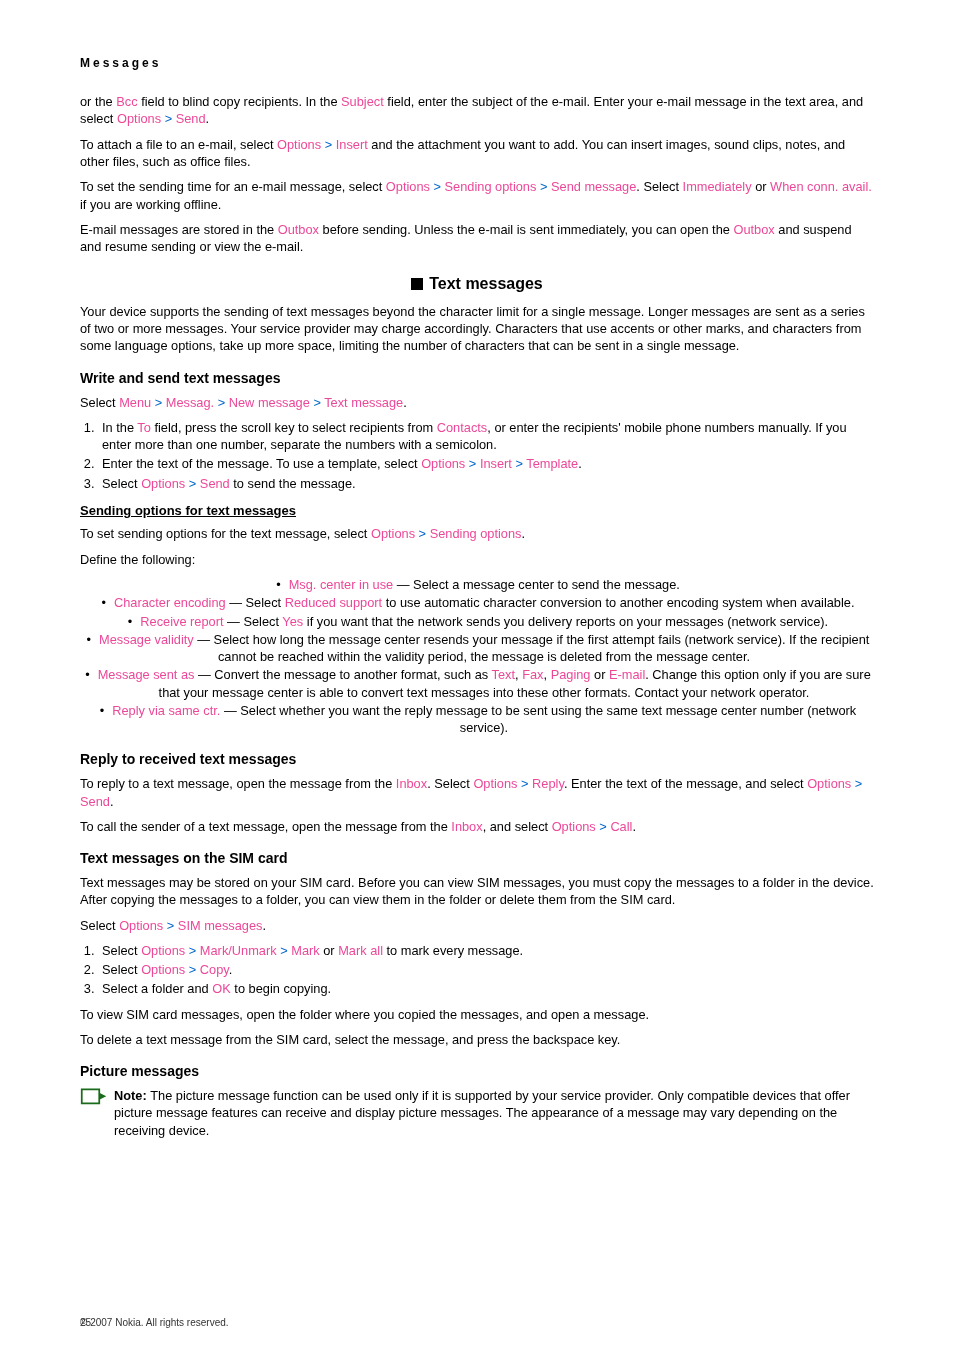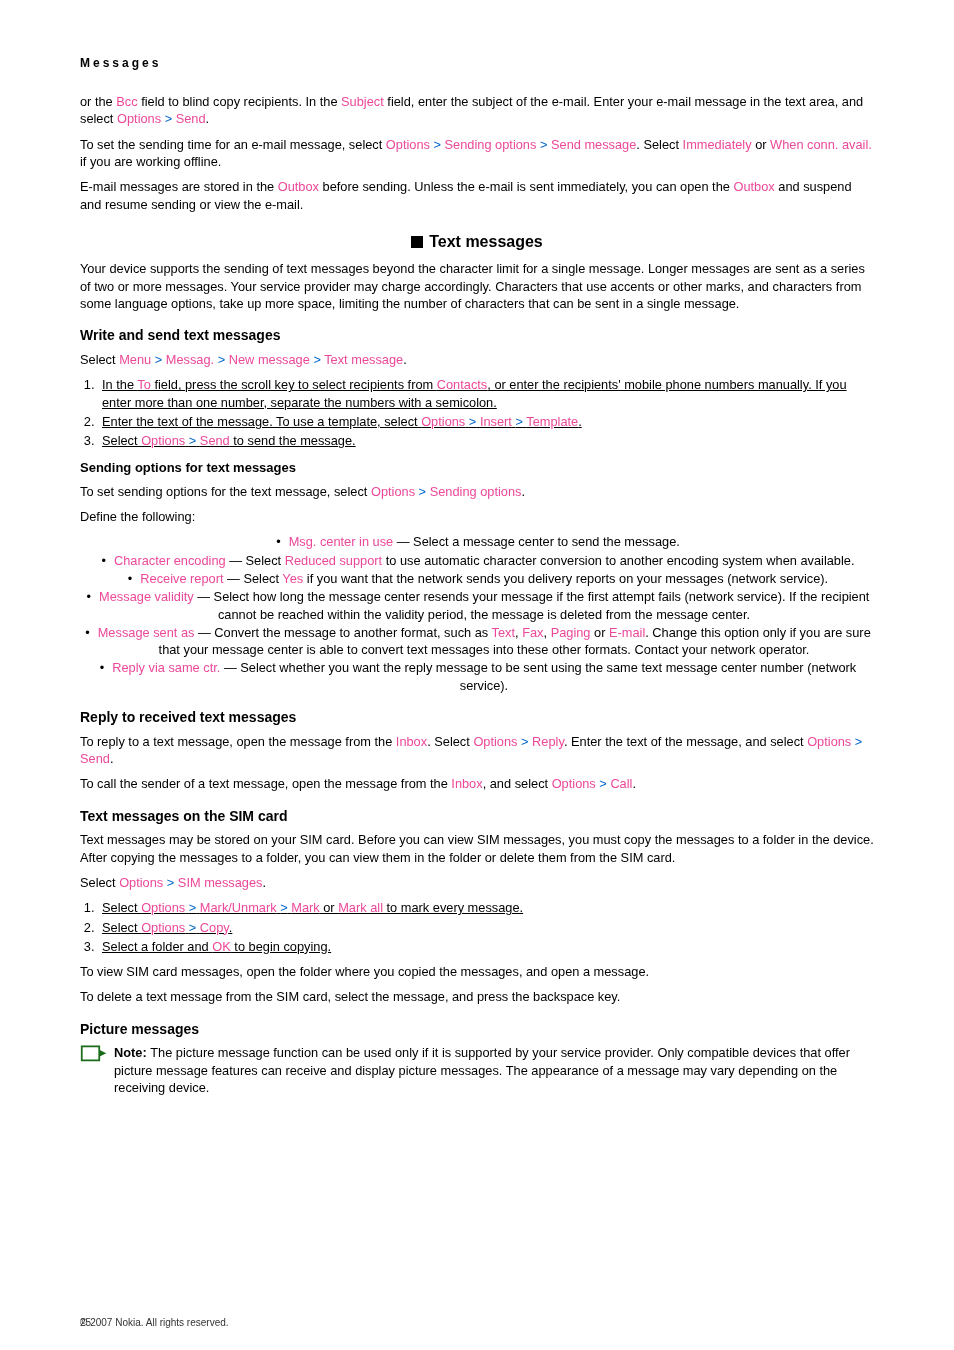--- a/index.html
+++ b/index.html
@@ -40,29 +40,29 @@
     text-align: center;
   }
   h3 {
     font-size: 14px;
     margin: 14px 0 6px 0;
   }
   h4 {
     font-size: 13px;
     font-weight: bold;
     margin: 10px 0 6px 0;
+    text-decoration: underline;
   }
   ol {
     margin: 4px 0 8px 0;
     padding-left: 18px;
   }
   ol li {
     padding-left: 4px;
     margin-bottom: 2px;
-    text-decoration: underline;
   }
   ul {
     list-style: none;
     margin: 4px 0 8px 0;
     padding-left: 0;
     text-align: center;
   }
   ul li {
     padding-left: 14px;
     text-indent: -12px;
@@ -94,20 +94,21 @@
   }
 </style>
 </head>
 <body>
 
 <div class="page">
   <div class="header">Messages</div>
 
   <p><span>or the </span><span class="link">Bcc</span><span> field to blind copy recipients. In the </span><span class="link">Subject</span><span> field, enter the subject of the e-mail. Enter your e-mail message in the text area, and select </span><span class="link">Options</span> <span class="gt">&gt;</span> <span class="link">Send</span><span>.</span></p>
 
+  <p><span>To attach a file to an e-mail, select </span><span class="link">Options</span> <span class="gt">&gt;</span> <span class="link">Insert</span><span> and the attachment you want to add. You can insert images, sound clips, notes, and other files, such as office files.</span></p>
 
   <p><span>To set the sending time for an e-mail message, select </span><span class="link">Options</span> <span class="gt">&gt;</span> <span class="link">Sending options</span> <span class="gt">&gt;</span> <span class="link">Send message</span><span>. Select </span><span class="link">Immediately</span><span> or </span><span class="link">When conn. avail.</span><span> if you are working offline.</span></p>
 
   <p><span>E-mail messages are stored in the </span><span class="link">Outbox</span><span> before sending. Unless the e-mail is sent immediately, you can open the </span><span class="link">Outbox</span><span> and suspend and resume sending or view the e-mail.</span></p>
 
   <h2><span class="section-square"></span><span>Text messages</span></h2>
   <p>Your device supports the sending of text messages beyond the character limit for a single message. Longer messages are sent as a series of two or more messages. Your service provider may charge accordingly. Characters that use accents or other marks, and characters from some language options, take up more space, limiting the number of characters that can be sent in a single message.</p>
 
   <h3>Write and send text messages</h3>
   <p><span>Select </span><span class="link">Menu</span> <span class="gt">&gt;</span> <span class="link">Messag.</span> <span class="gt">&gt;</span> <span class="link">New message</span> <span class="gt">&gt;</span> <span class="link">Text message</span>.</p>

